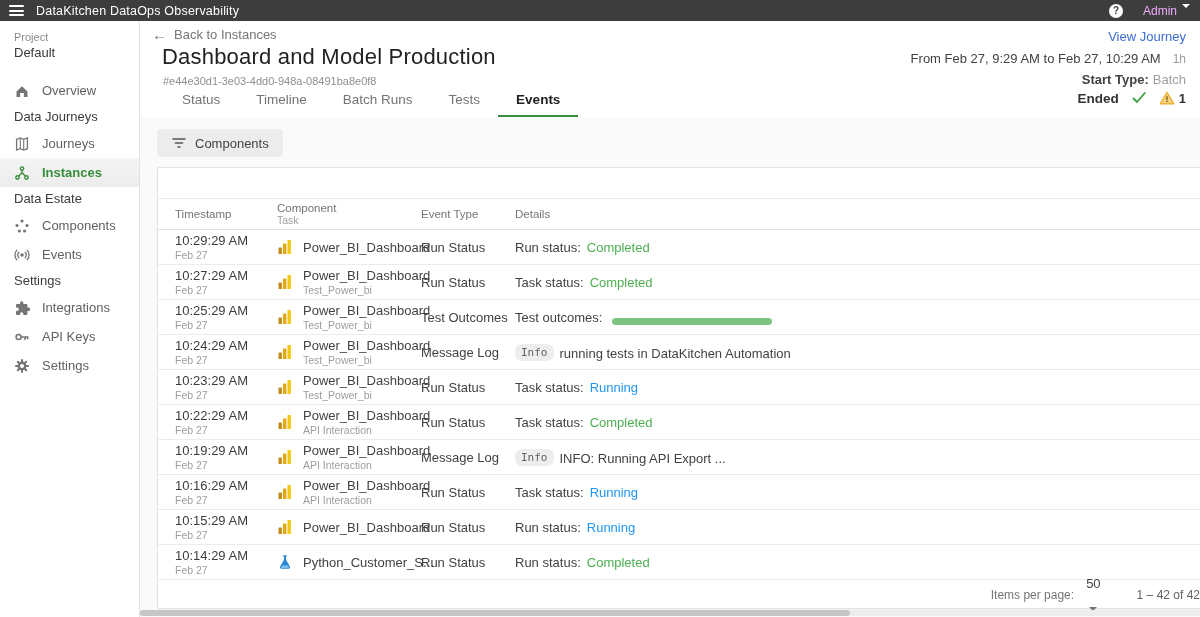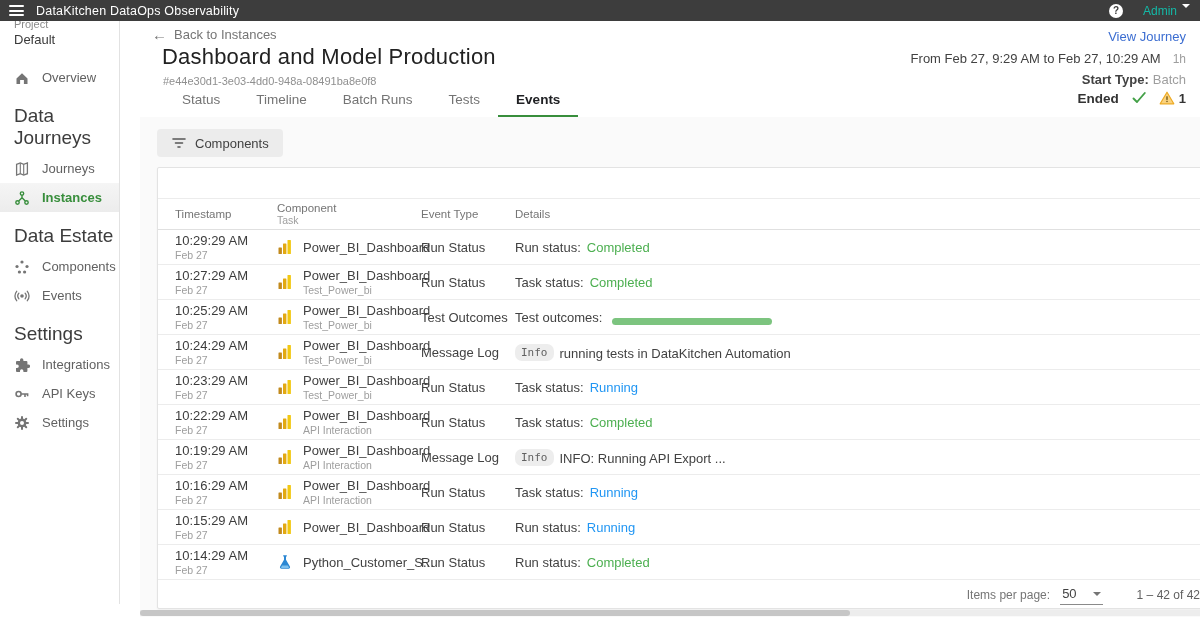--- a/index.html
+++ b/index.html
@@ -7,34 +7,34 @@
   body { font-family:"Liberation Sans","DejaVu Sans",sans-serif; background:#fff; color:#424242; }
   .app { position:relative; width:1200px; height:617px; }
 
   
   .topbar { position:absolute; top:0; left:0; width:1200px; height:21px; background:#3d3d3d; display:flex; align-items:center; z-index:30; }
   .hamburger { margin-left:9px; width:15px; height:11px; display:flex; flex-direction:column; justify-content:space-between; cursor:pointer; }
   .hamburger span { display:block; height:2px; background:#fff; border-radius:1px; }
   .app-title { color:#fff; font-size:12.5px; font-weight:500; margin-left:12px; letter-spacing:.2px; }
   .topbar-right { margin-left:auto; display:flex; align-items:center; gap:20px; margin-right:10px; }
   .help-btn { width:14px; height:14px; border-radius:50%; background:#fff; color:#3d3d3d; font-size:10px; font-weight:bold; display:flex; align-items:center; justify-content:center; cursor:pointer; }
-  .user-menu { display:flex; align-items:flex-start; gap:5px; color:#14b8a6; font-size:12px; cursor:pointer; }
+  .user-menu { display:flex; align-items:flex-start; gap:5px; color:#f0abfc; font-size:12px; cursor:pointer; }
   .caret { width:0; height:0; border-left:4px solid transparent; border-right:4px solid transparent; border-top:4.5px solid #fff; }
 
   
-  .sidebar { position:absolute; top:8px; left:0; width:120px; height:596px; background:#fff; border-right:1px solid #e2e2e2; z-index:20; }
+  .sidebar { position:absolute; top:21px; left:0; width:140px; height:596px; background:#fff; border-right:1px solid #e2e2e2; z-index:20; }
   .project-block { padding:10px 0 0 14px; }
   .project-label { font-size:11px; color:#8a8a8a; }
   .project-name { font-size:13px; color:#3a3a3a; margin-top:2px; }
   .nav-item { height:29px; display:flex; align-items:center; padding-left:14px; gap:12px; cursor:pointer; }
   .nav-item .lbl { font-size:13px; color:#616161; }
   .nav-item.first { margin-top:16px; }
   .nav-item.active { background:linear-gradient(#f5f5f5,#ececec); }
   .nav-item.active .lbl { color:#388e3c; font-weight:600; }
-  .section-label { font-size:19px; color:#3c3c3c; padding-left:14px; margin-top:13px; margin-bottom:5px; }
+  .section-label { font-size:13px; color:#3c3c3c; padding-left:14px; margin-top:4px; margin-bottom:5px; }
   .i16 { width:16px; height:16px; flex:0 0 16px; }
 
   
   .headband { position:absolute; top:21px; left:140px; width:1060px; height:96px; background:#fff; z-index:10; }
   .back-link { position:absolute; top:6px; left:12px; display:flex; align-items:center; gap:7px; font-size:13px; color:#757575; cursor:pointer; }
   .back-arrow { font-size:15px; line-height:13px; color:#757575; }
   .page-title { position:absolute; top:23px; left:22px; font-size:22px; color:#212121; letter-spacing:.2px; }
   .instance-id { position:absolute; top:54px; left:23px; font-size:11px; color:#8f8f8f; }
   .meta { position:absolute; top:0; right:14px; text-align:right; }
   .view-journey { position:absolute; top:8px; right:0; font-size:13px; color:#3b6dd1; cursor:pointer; white-space:nowrap; }
@@ -82,21 +82,21 @@
   .act-open { width:14px; height:14px; cursor:pointer; }
 
   
   .vscroll { position:absolute; top:66px; right:2px; width:7px; height:172px; background:#c7c7c7; border-radius:4px; cursor:grab; }
   .hscroll-track { position:absolute; bottom:1px; left:0; width:1060px; height:6px; background:#ededed; }
   .hscroll-thumb { position:absolute; top:0; left:0; width:710px; height:6px; background:#c6c6c6; border-radius:3px; cursor:grab; }
 
   
   .pager { height:29px; display:flex; align-items:center; justify-content:flex-end; padding-right:18px; }
   .pager-label { font-size:12px; color:#757575; margin-right:10px; }
-  .page-select { display:flex; align-items:center; gap:16px; border-bottom:1px solid #8a8a8a; padding:2px 2px 3px 2px; font-size:13px; color:#424242; cursor:pointer; }
+  .page-select { display:flex; align-items:center; gap:16px; border-bottom:1px solid #8a8a8a; padding:2px 2px 3px 2px; font-size:13px; color:#424242; cursor:pointer;flex-direction:column; }
   .page-select .caret { border-top-color:#757575; }
   .pager-range { font-size:12px; color:#616161; margin:0 30px 0 34px; }
   .pager-nav { display:flex; align-items:center; gap:13px; }
   .nav-btn { width:17px; height:17px; cursor:pointer; }
 </style>
 </head>
 <body>
 
 <svg width="0" height="0" style="position:absolute">
   <defs>

